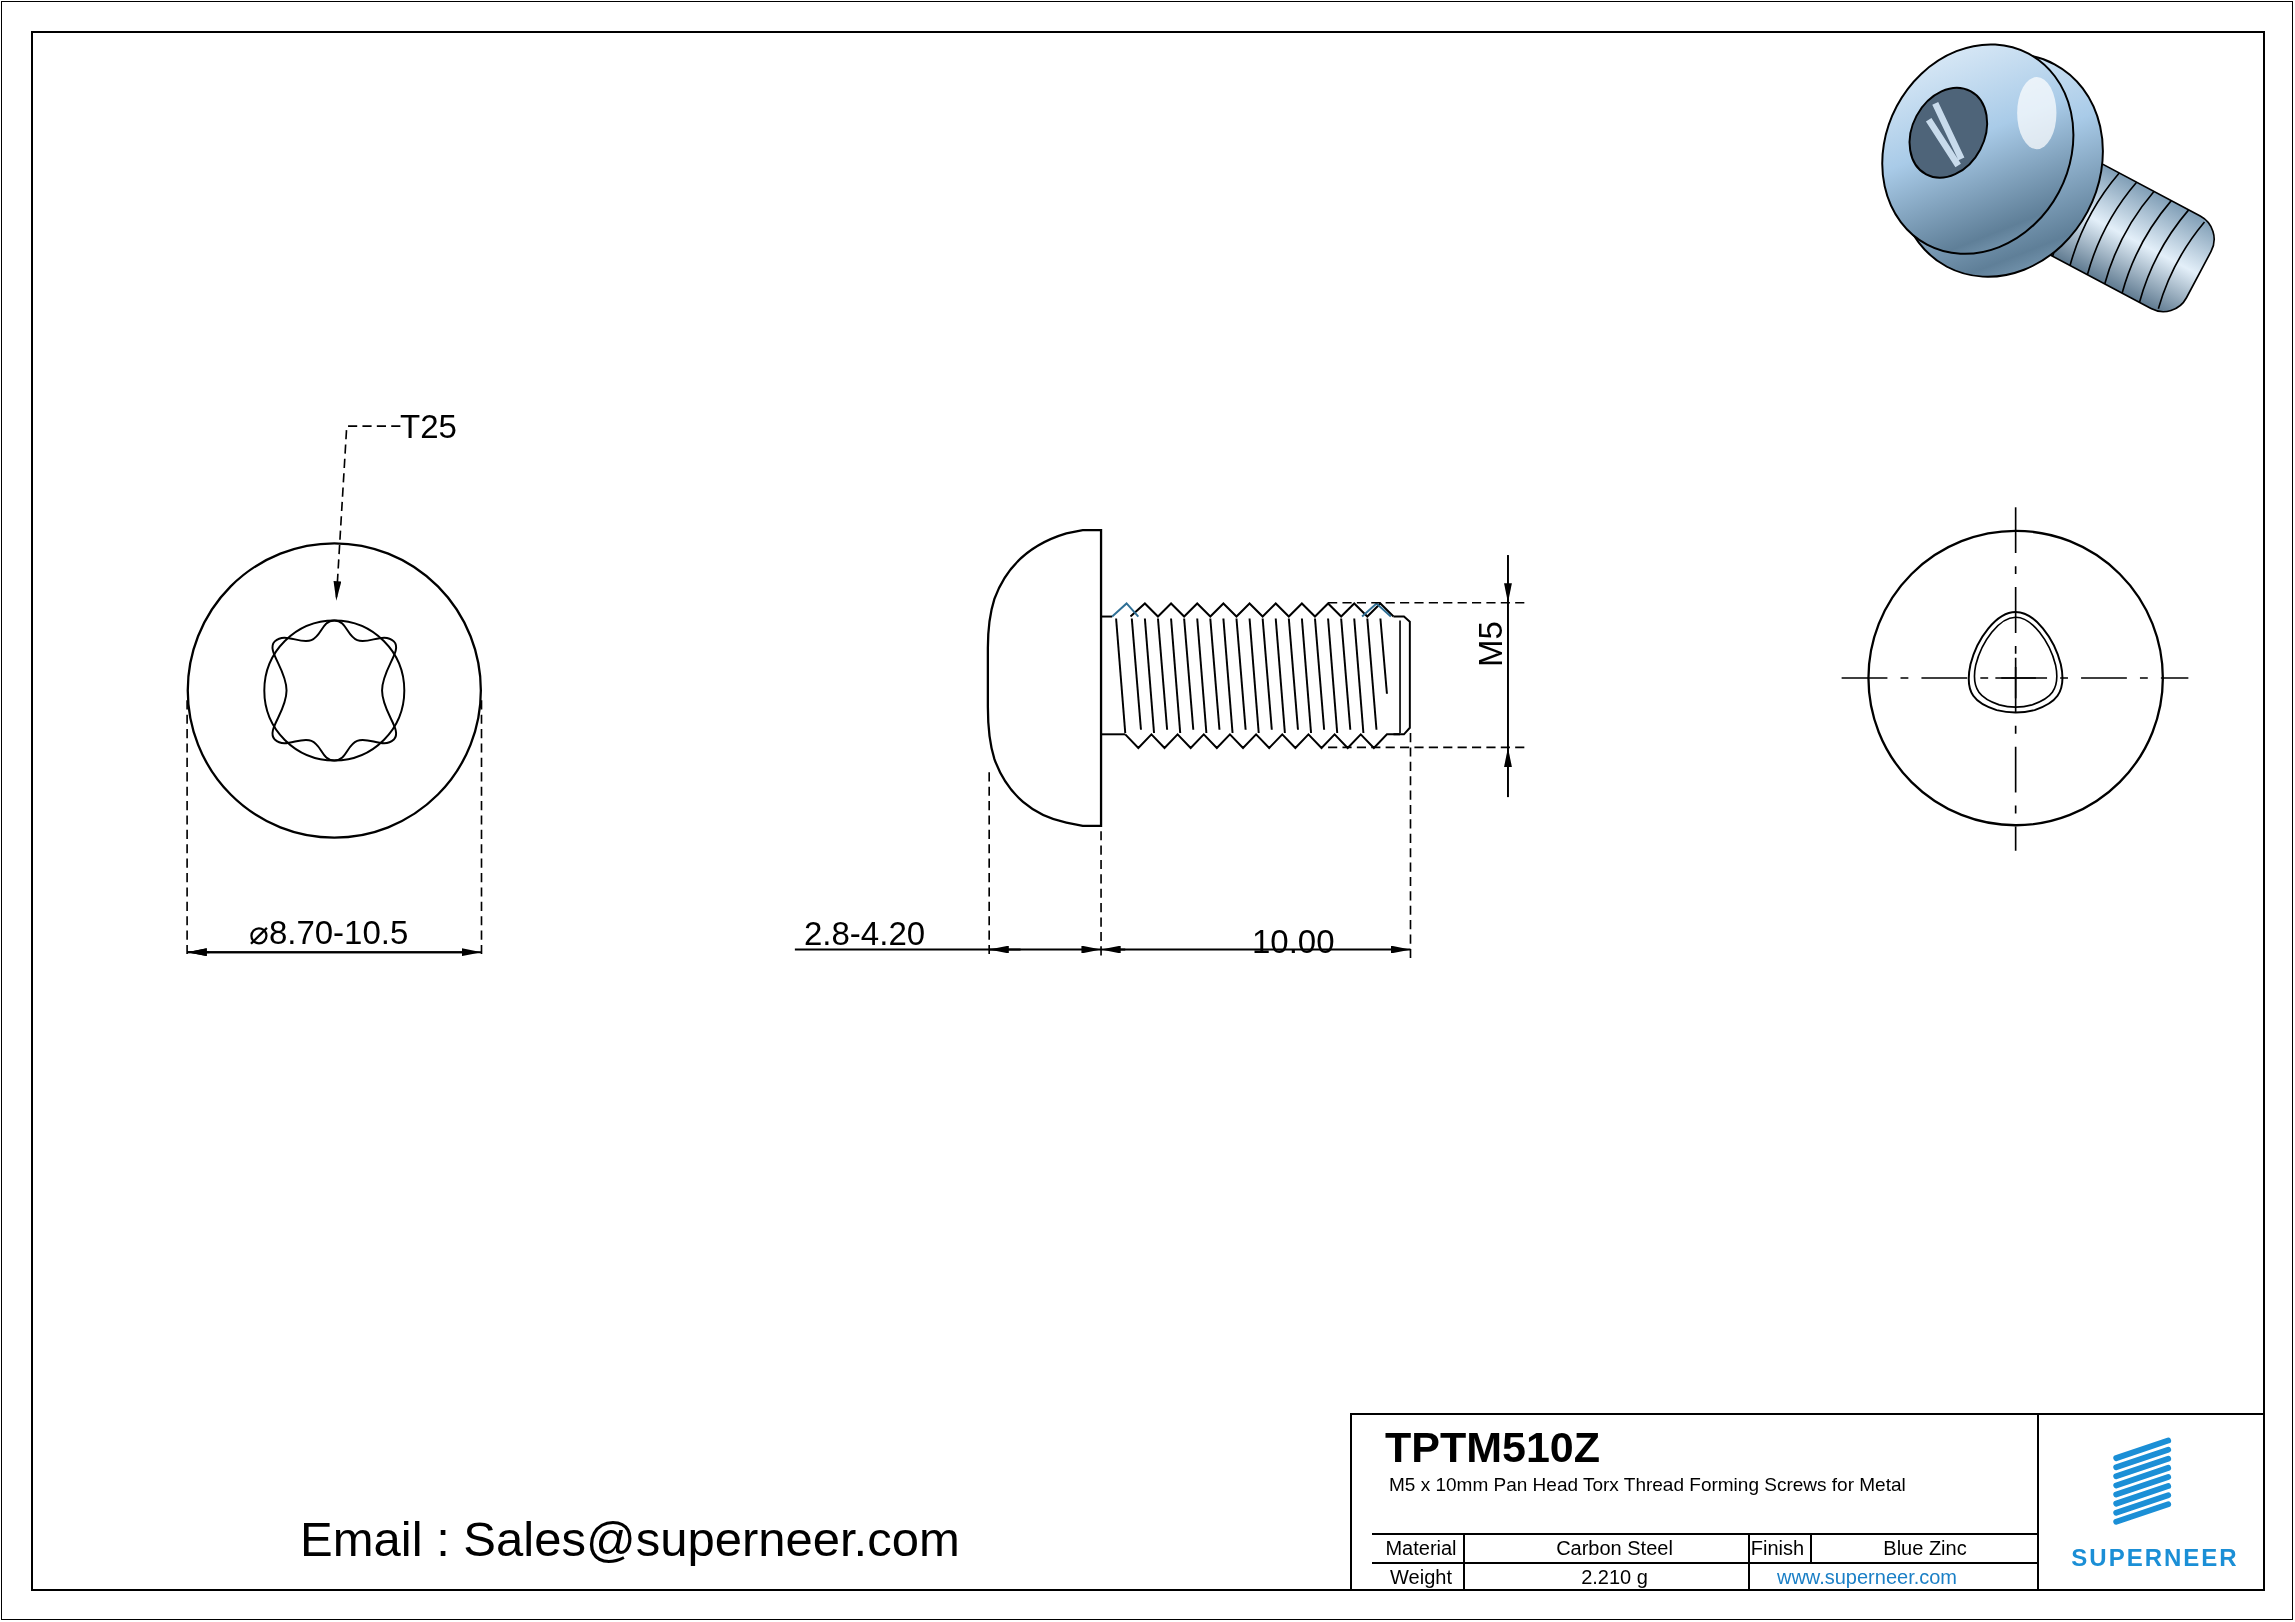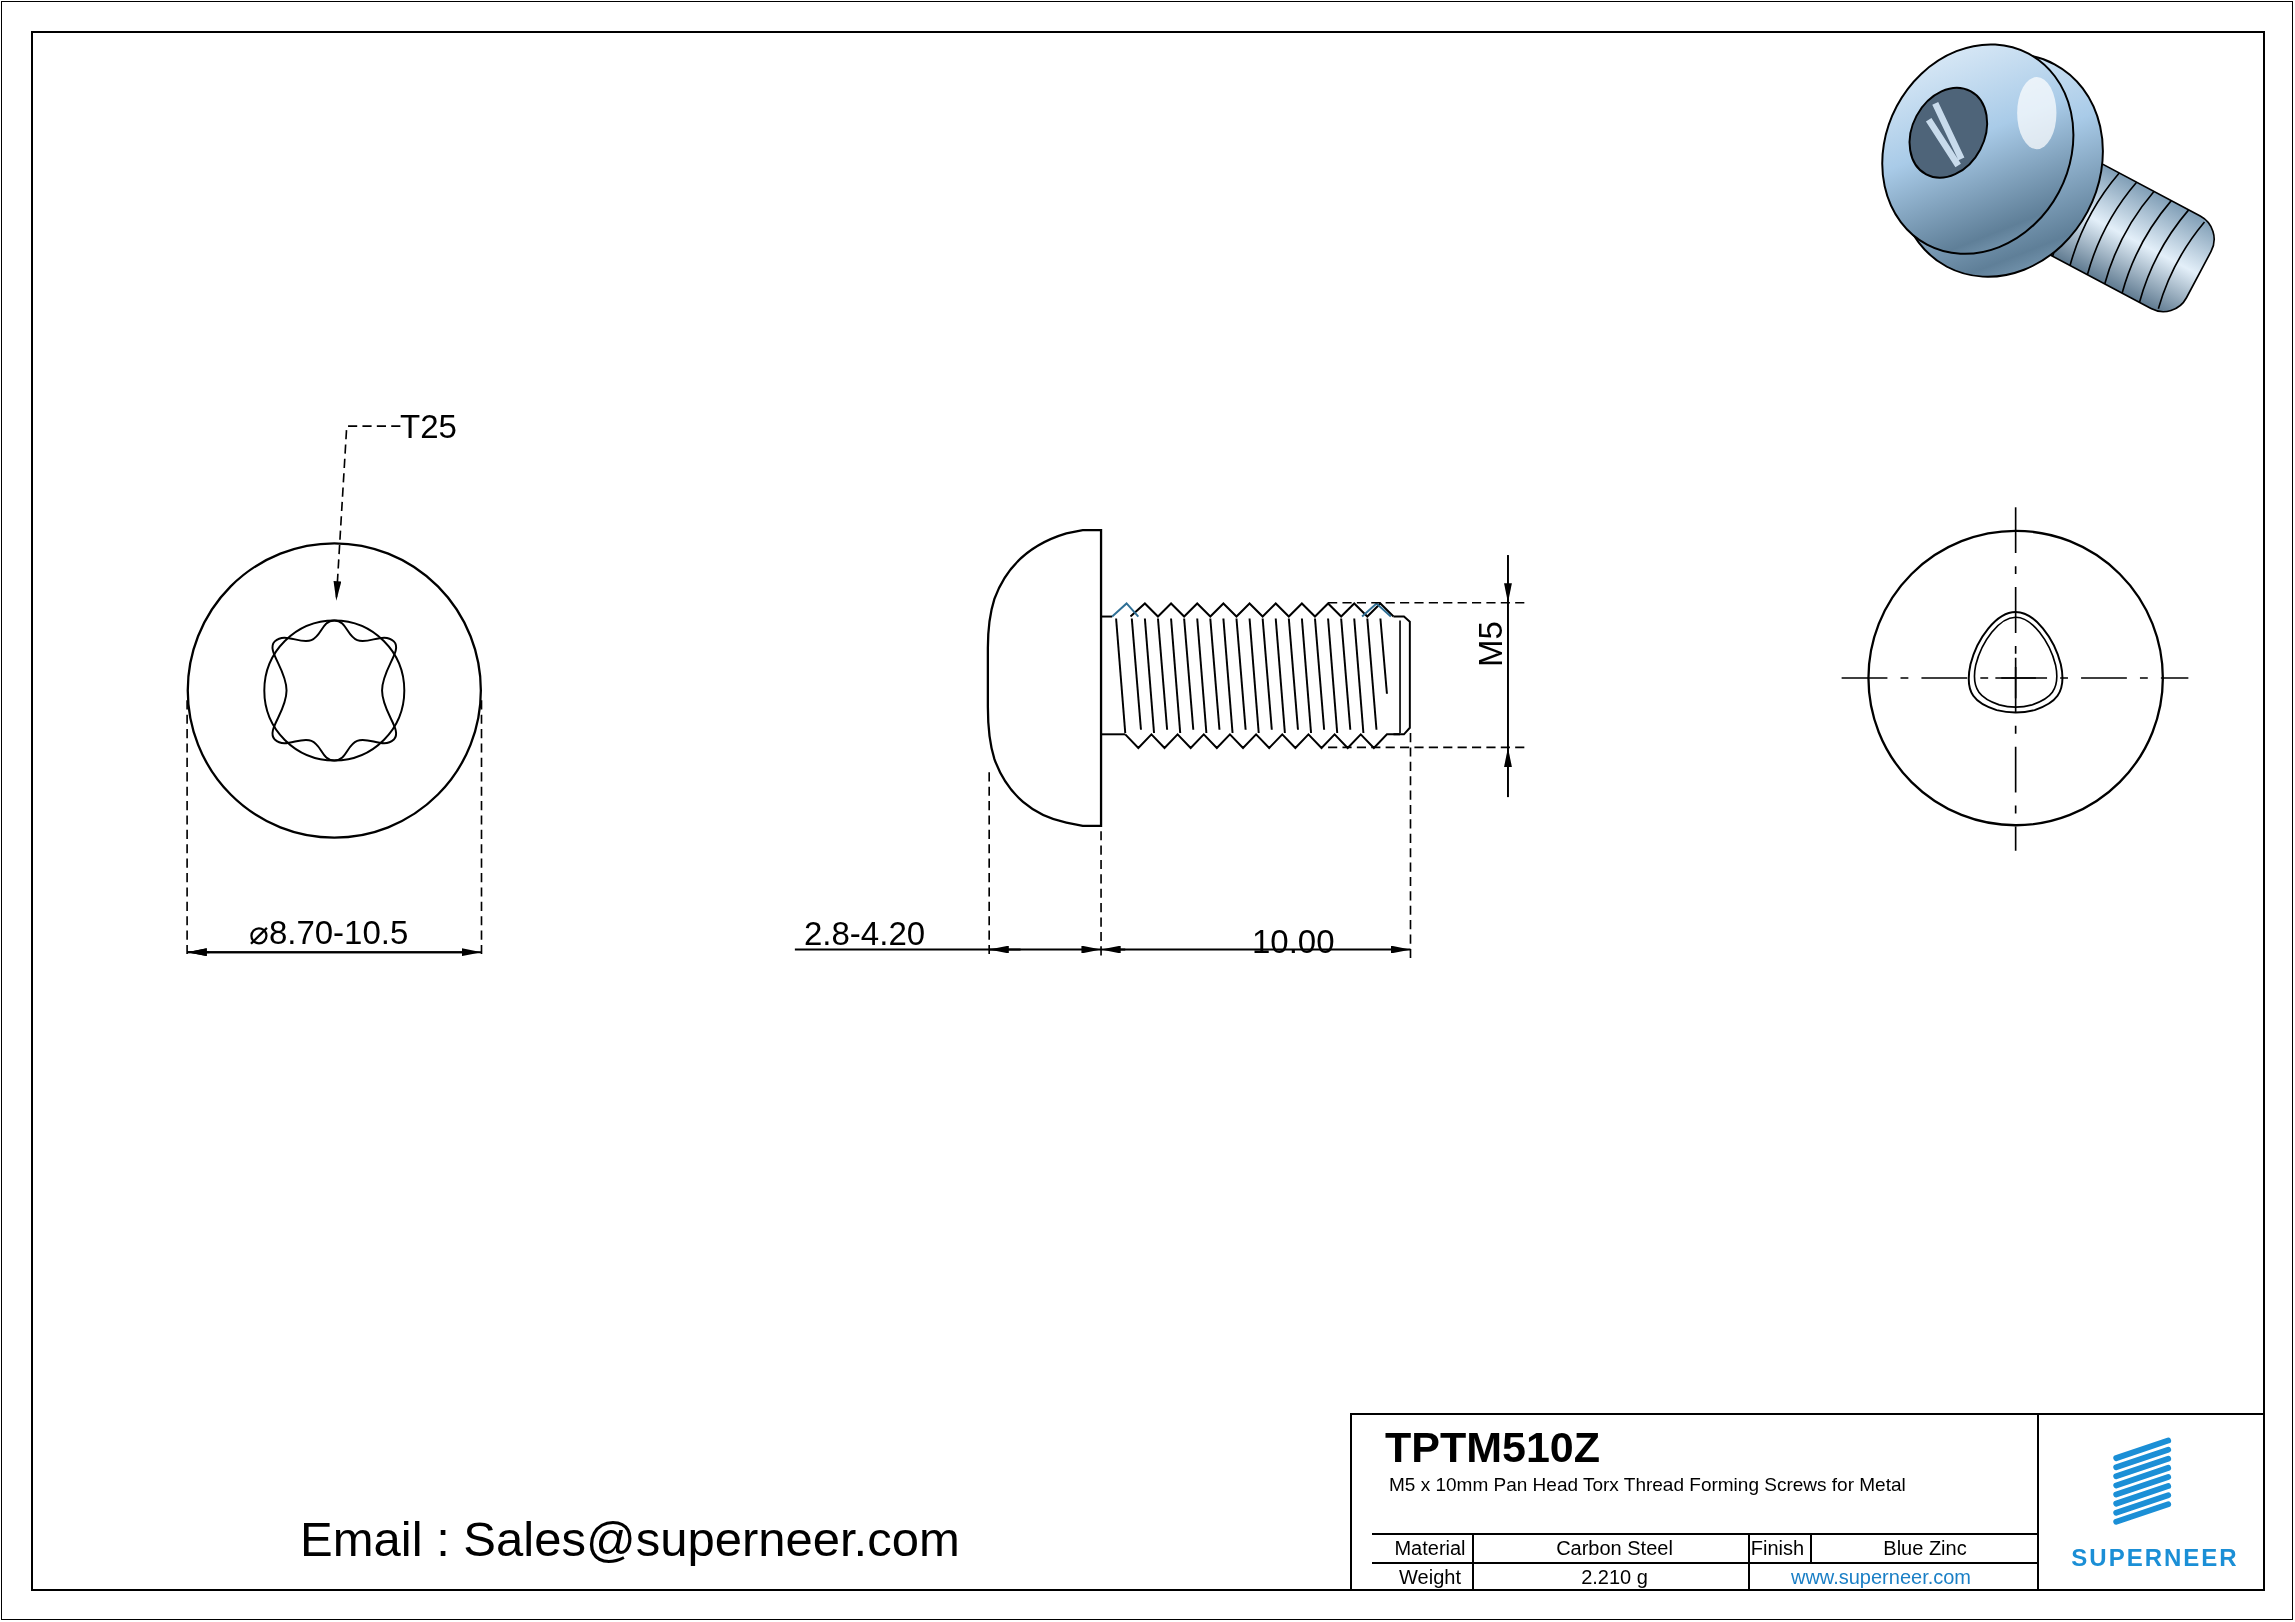--- a/index.html
+++ b/index.html
@@ -11,25 +11,25 @@
   .email { position:absolute; left:300px; top:1515px; font-size:49px; line-height:1; white-space:nowrap; }
   .iso { position:absolute; left:1873px; top:41px; width:380px; height:308px; }
   .tb { position:absolute; left:1350px; top:1413px; width:915px; height:178px; border-top:2.6px solid #000; border-left:2px solid #000; box-sizing:border-box; }
   .tb-left { position:absolute; left:0; top:0; width:667px; height:175px; border-right:2px solid #000; box-sizing:border-box;margin-left:20px; }
   .tb-part { position:absolute; left:13px; top:10.5px; font-size:43px; font-weight:bold; line-height:1; }
   .tb-desc { position:absolute; left:17px; top:60px; font-size:19px; line-height:1; white-space:nowrap; }
   .tb-row { position:absolute; left:0; width:665px; border-top:2px solid #000; box-sizing:border-box; }
   .tb-row1 { top:118px; height:29.4px; }
   .tb-row2 { top:147px; height:28px; }
   .cell { position:absolute; top:0; height:100%; display:flex; align-items:center; justify-content:center; font-size:20px; box-sizing:border-box; }
-  .c1 { left:16px; width:86px; border-right:2px solid #000; }
+  .c1 { left:7px; width:86px; border-right:2px solid #000; }
   .c2 { left:109px; width:269px; border-right:2px solid #000; }
   .c3 { left:335px; width:105px; border-right:2px solid #000;padding-left:38px; }
   .c4 { left:440px; width:226px; }
-  .c-url { left:344px; width:330px; color:#1a7fc6; }
+  .c-url { left:330px; width:330px; color:#1a7fc6; }
   .tb-logo { position:absolute; left:667px; top:0; width:246px; height:175px; }
   .logo-word { position:absolute; left:0; width:100%; top:131px; text-align:center; font-size:24px; font-weight:bold; color:#1b8fd6; letter-spacing:2px; line-height:1;padding-left:13px; }
 </style>
 </head>
 <body>
 
 <div class="frame-outer"></div>
 <div class="frame-inner"></div>
 
 <svg class="drawing" width="2295" height="1623" viewBox="0 0 3508 2480">

